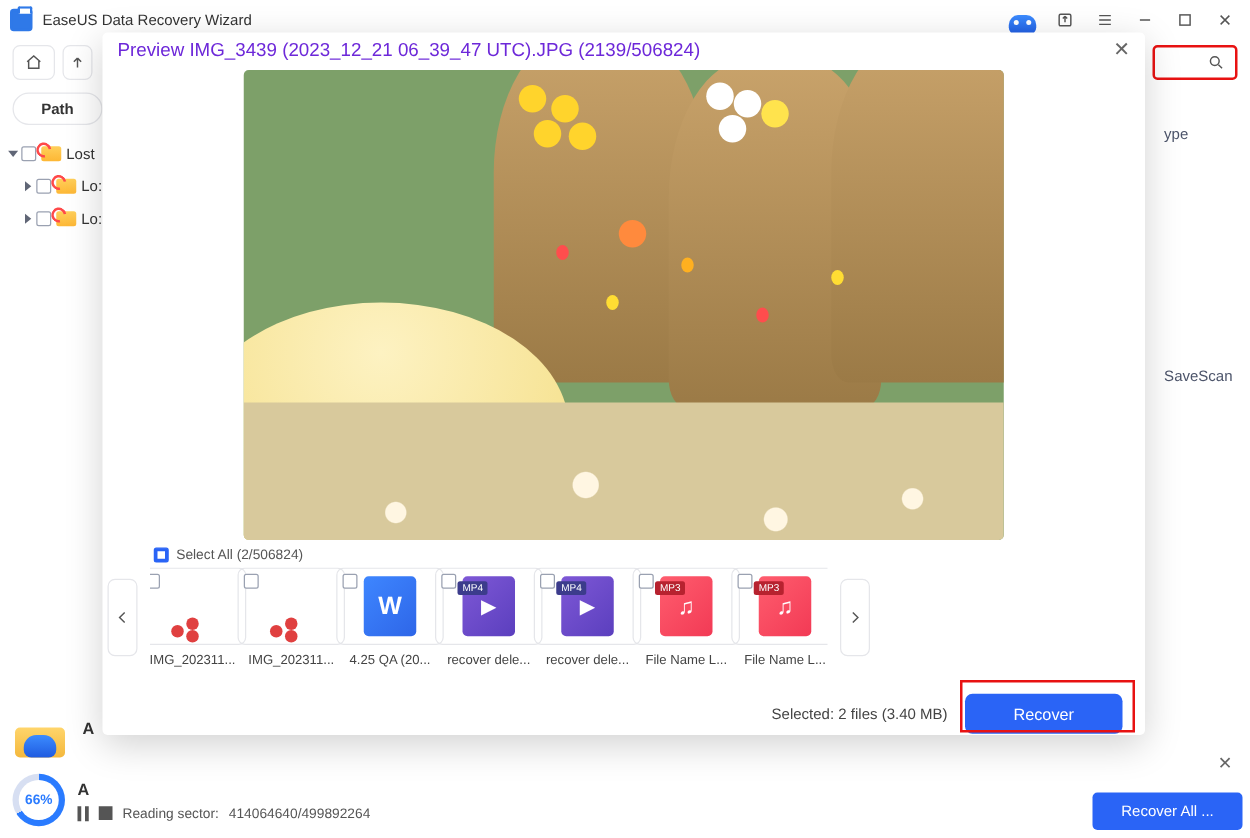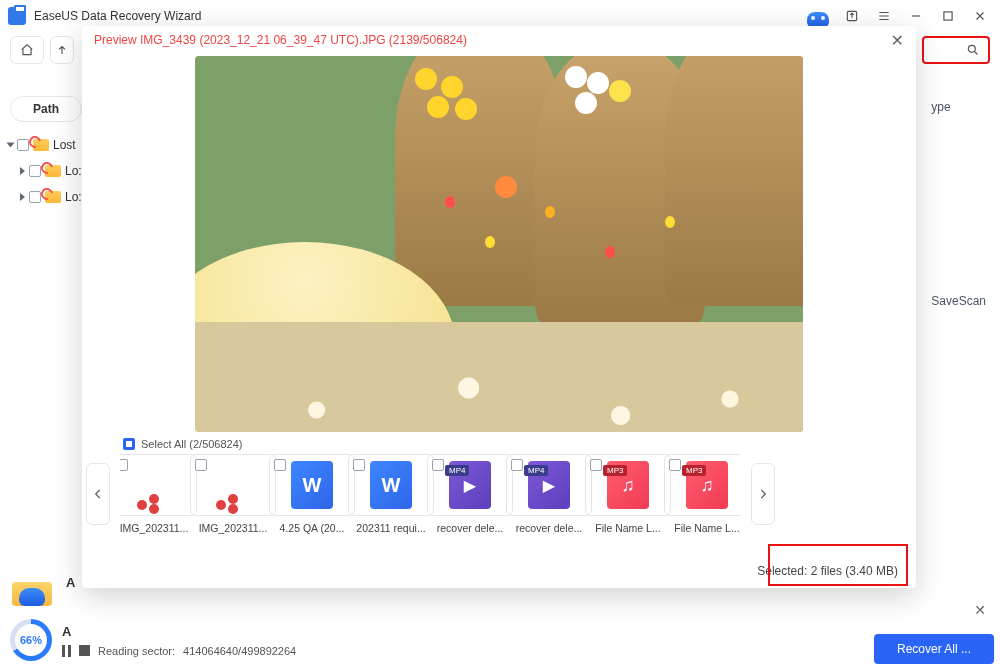--- a/index.html
+++ b/index.html
@@ -24,21 +24,21 @@
   .mascot span{display:block;width:22px;height:16px;background:linear-gradient(#3c8cff,#1f5be0);border-radius:8px 8px 6px 6px;position:relative;}
   .mascot span:before,.mascot span:after{content:"";position:absolute;top:4px;width:4px;height:4px;background:#fff;border-radius:50%;}
   .mascot span:before{left:4px;} .mascot span:after{right:4px;}
   
   
   .toolbar{height:36px;display:flex;align-items:center;gap:6px;padding:0 10px;}
   .tb-btn{width:34px;height:28px;border:1px solid var(--border);border-radius:6px;display:flex;align-items:center;justify-content:center;background:#fff;color:#555;cursor:pointer;}
   .search-wrap{width:68px;height:28px;border:2px solid var(--hl-red);border-radius:4px;display:flex;align-items:center;justify-content:flex-end;padding:0 8px;margin-left:auto;}
   
   
-  .tree-area{position:absolute;left:4px;top:96px;width:90px;text-align:center;}
+  .tree-area{position:absolute;left:4px;top:74px;width:90px;text-align:center;}
   .path-btn{width:72px;height:26px;border:1px solid var(--border);border-radius:14px 14px 14px 14px;display:flex;align-items:center;justify-content:center;font-weight:600;margin-bottom:10px;margin-left:6px;}
   .tree-item{display:flex;align-items:center;gap:4px;height:26px;padding-left:4px;font-size:12px;white-space:nowrap;overflow:hidden;}
   .tree-item.child{padding-left:16px;}
   .tree-arrow{width:0;height:0;border-top:4px solid transparent;border-bottom:4px solid transparent;border-left:5px solid #606676;}
   .tree-arrow.down{transform:rotate(90deg);}
   .cb{width:12px;height:12px;border:1px solid #9aa1b1;border-radius:2px;display:inline-block;flex:none;}
   .cb.ind{background:#2a64f6;border-color:#2a64f6;}
   .cb.ind:after{content:"";display:block;background:#fff;width:6px;height:6px;margin:2px auto;}
   .folder-ico{width:16px;height:12px;background:linear-gradient(#ffcf5a,#fdb735);border-radius:2px;position:relative;flex:none;}
   .folder-ico.lost:before{content:"";position:absolute;left:-4px;top:-3px;width:8px;height:8px;border:2px solid #ff4949;border-radius:50%;border-right-color:transparent;transform:rotate(35deg);}
@@ -59,21 +59,21 @@
   .recover-all-btn{position:absolute;right:6px;bottom:6px;width:120px;height:30px;background:var(--brand-blue);color:#fff;border-radius:4px;display:flex;align-items:center;justify-content:center;font-size:12px;cursor:pointer;}
   .notif-close{position:absolute;right:14px;bottom:52px;color:#666;cursor:pointer;font-size:14px;}
   .mascot-small{position:absolute;left:12px;bottom:64px;width:40px;height:32px;}
   .mascot-small .body{width:26px;height:18px;background:linear-gradient(#3c8cff,#1f5be0);border-radius:10px 10px 6px 6px;position:absolute;bottom:0;left:7px;}
   .mascot-small .fold{position:absolute;left:0;bottom:0;width:40px;height:24px;background:linear-gradient(#ffd56b,#f4b83d);border-radius:4px;z-index:-1;}
   .status-a{position:absolute;left:66px;bottom:80px;font-weight:600;font-size:13px;color:#333;}
   
   
   .modal{position:absolute;left:82px;top:26px;width:834px;height:562px;background:#fff;box-shadow:0 8px 30px rgba(0,0,0,.18);display:flex;flex-direction:column;border-radius:4px;z-index:50;}
   .modal-head{height:28px;display:flex;align-items:center;padding:0 12px;}
-  .modal-title{font-size:12px;color:#ef4444;}
+  .modal-title{font-size:15px;color:#6d28d9;}
   .modal-close{margin-left:auto;color:#666;cursor:pointer;font-size:16px;}
   .preview-img{flex:none;margin:2px auto 4px;width:608px;height:376px;background:#7da069;border-radius:4px;position:relative;overflow:hidden;}
   
   .preview-img .cake{position:absolute;left:-40px;bottom:-10px;width:300px;height:200px;background:radial-gradient(circle at 50% 20%,#fdf2c2,#f4dd82);border-radius:50% 50% 20% 20%;}
   .preview-img .bouquet{position:absolute;width:170px;height:280px;background:linear-gradient(#c9a36b,#9b7a46);border-radius:40% 40% 8% 8%;}
   .preview-img .b1{left:200px;top:-30px;}
   .preview-img .b2{left:340px;top:-10px;}
   .preview-img .b3{left:470px;top:-30px;}
   .preview-img .flower{position:absolute;width:22px;height:22px;border-radius:50%;}
   .preview-img .f1{background:#ffd42c;left:220px;top:12px;box-shadow:26px 8px 0 #ffd42c, 12px 28px 0 #ffd42c, 40px 30px 0 #ffd42c;}
@@ -293,27 +293,20 @@
         <div class="thumb">
           <div class="box">
             <span class="chk"></span>
             <div class="ft-doc"></div>
           </div>
           <div class="lbl">4.25 QA (20...</div>
         </div>
         <div class="thumb">
           <div class="box">
             <span class="chk"></span>
-            <div class="ft-doc"></div>
-          </div>
-          <div class="lbl">202311 requi...</div>
-        </div>
-        <div class="thumb">
-          <div class="box">
-            <span class="chk"></span>
             <div class="ft-mp4">
               <span class="badge">MP4</span>
             </div>
           </div>
           <div class="lbl">recover dele...</div>
         </div>
         <div class="thumb">
           <div class="box">
             <span class="chk"></span>
             <div class="ft-mp4">
@@ -343,15 +336,18 @@
       </div>
     <div class="nav-chip">
       <svg class="icon" viewBox="0 0 24 24">
           <path d="M9 5l7 7-7 7"></path>
         </svg>
     </div>
   </div>
 
   <div class="modal-footer">
     <span class="sel-txt">Selected: 2 files (3.40 MB)</span>
+    <div class="recover-btn">
+      <span>Recover</span>
+    </div>
   </div>
   <div class="red-box recover"></div>
 </div>
 
 </body></html>

